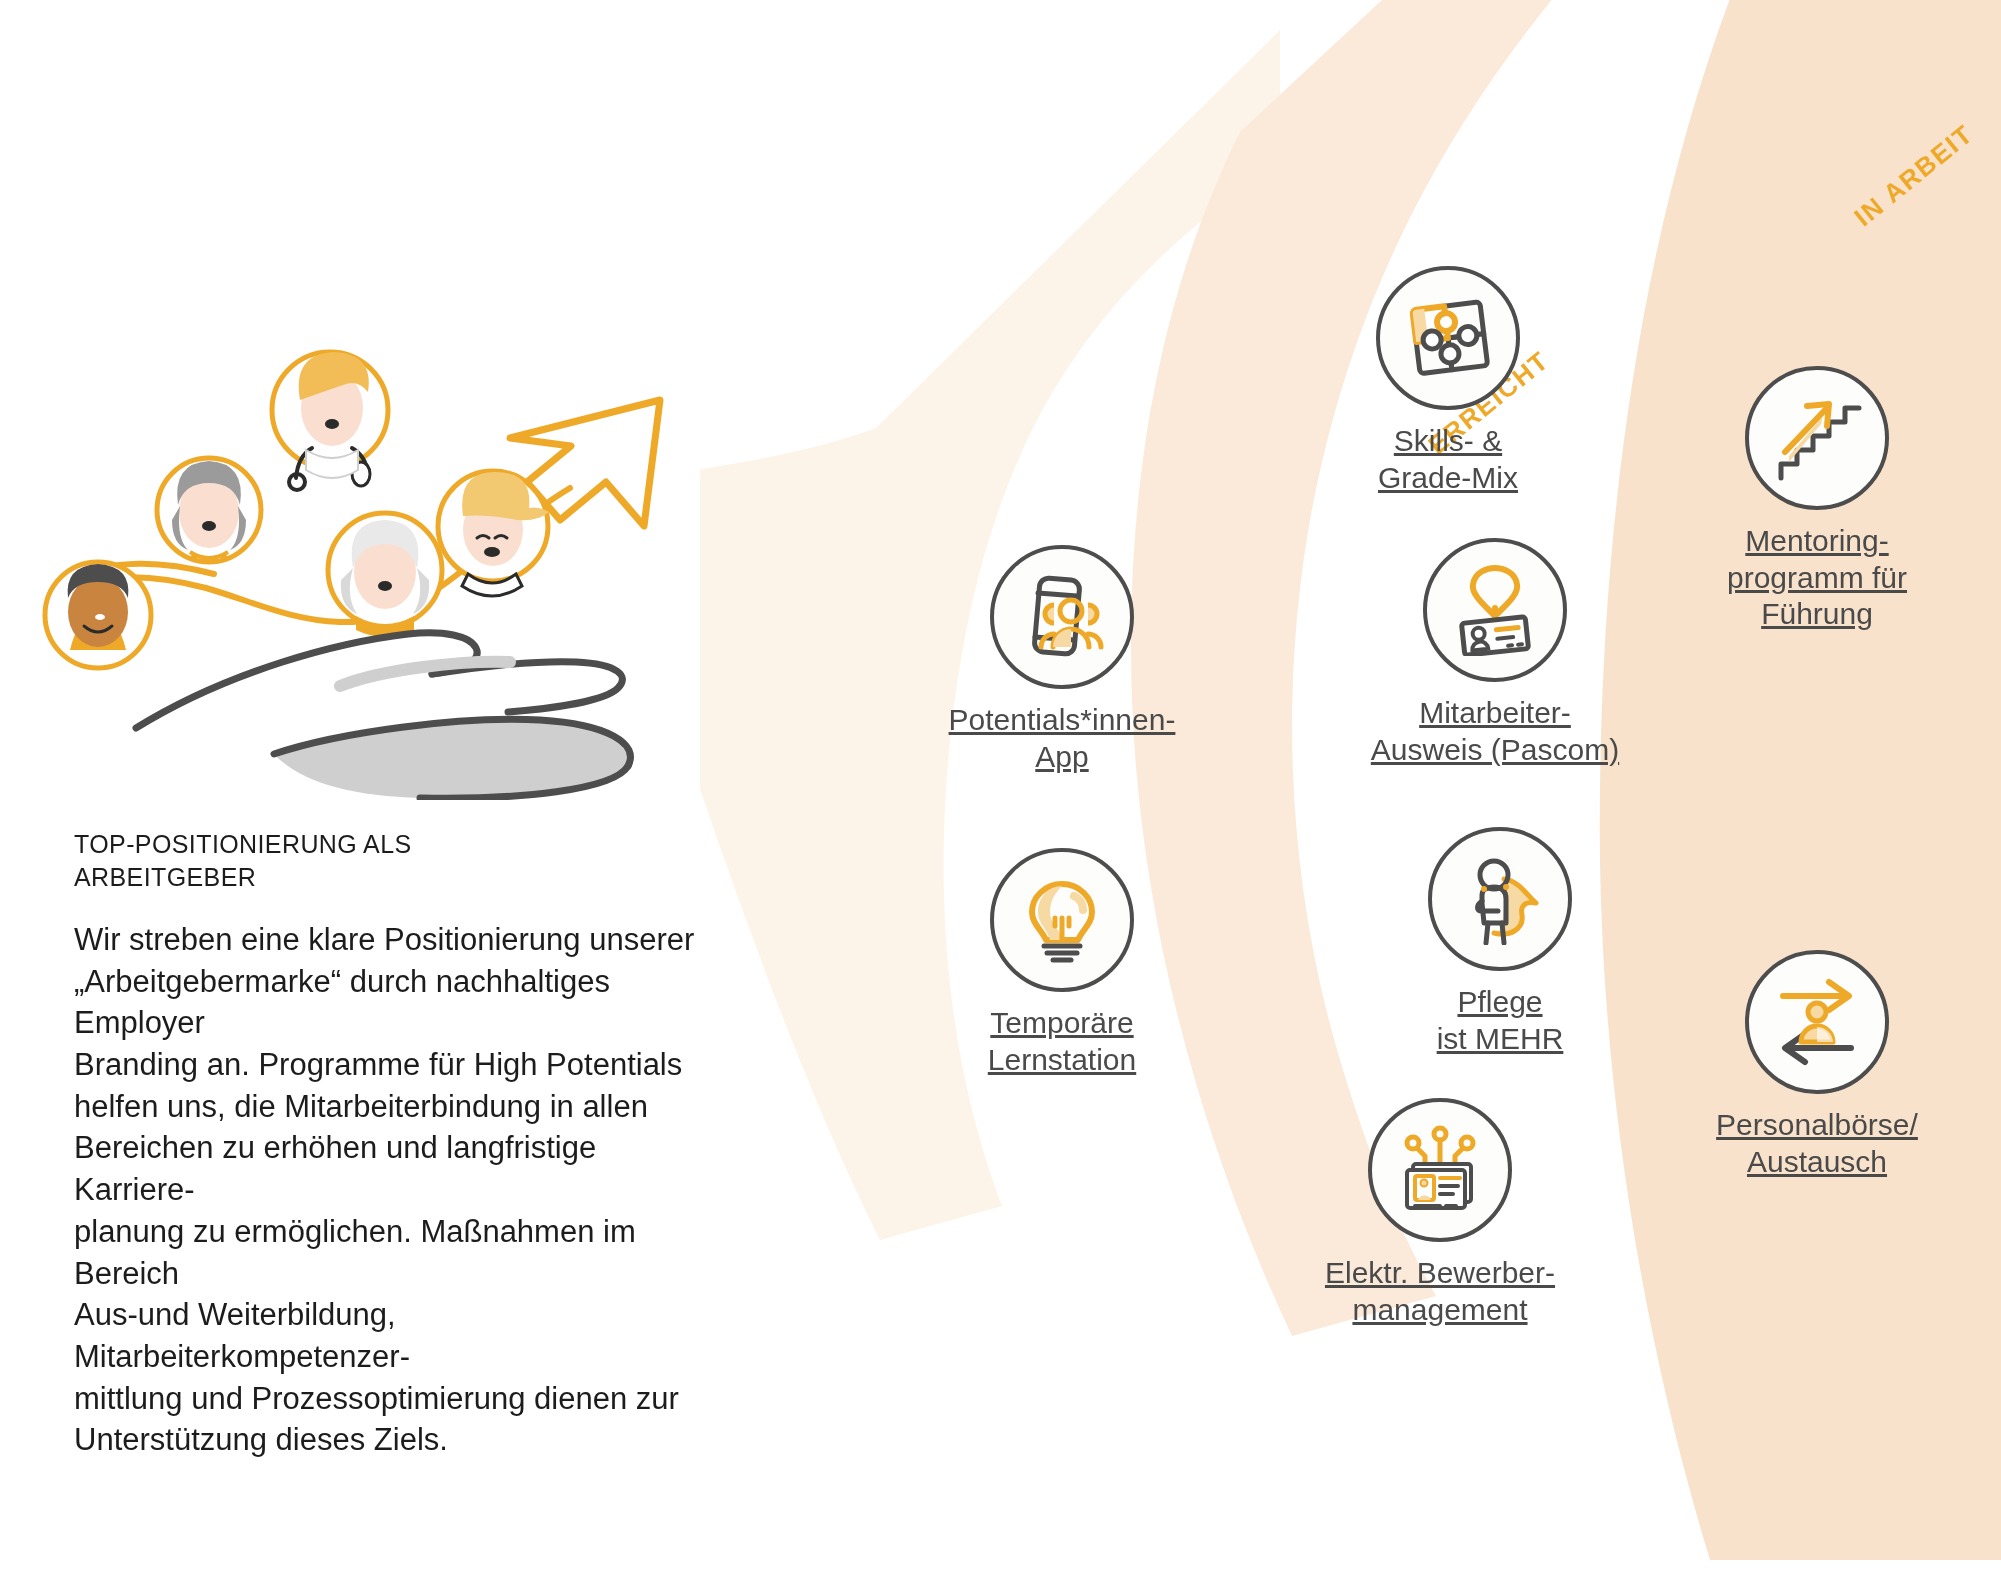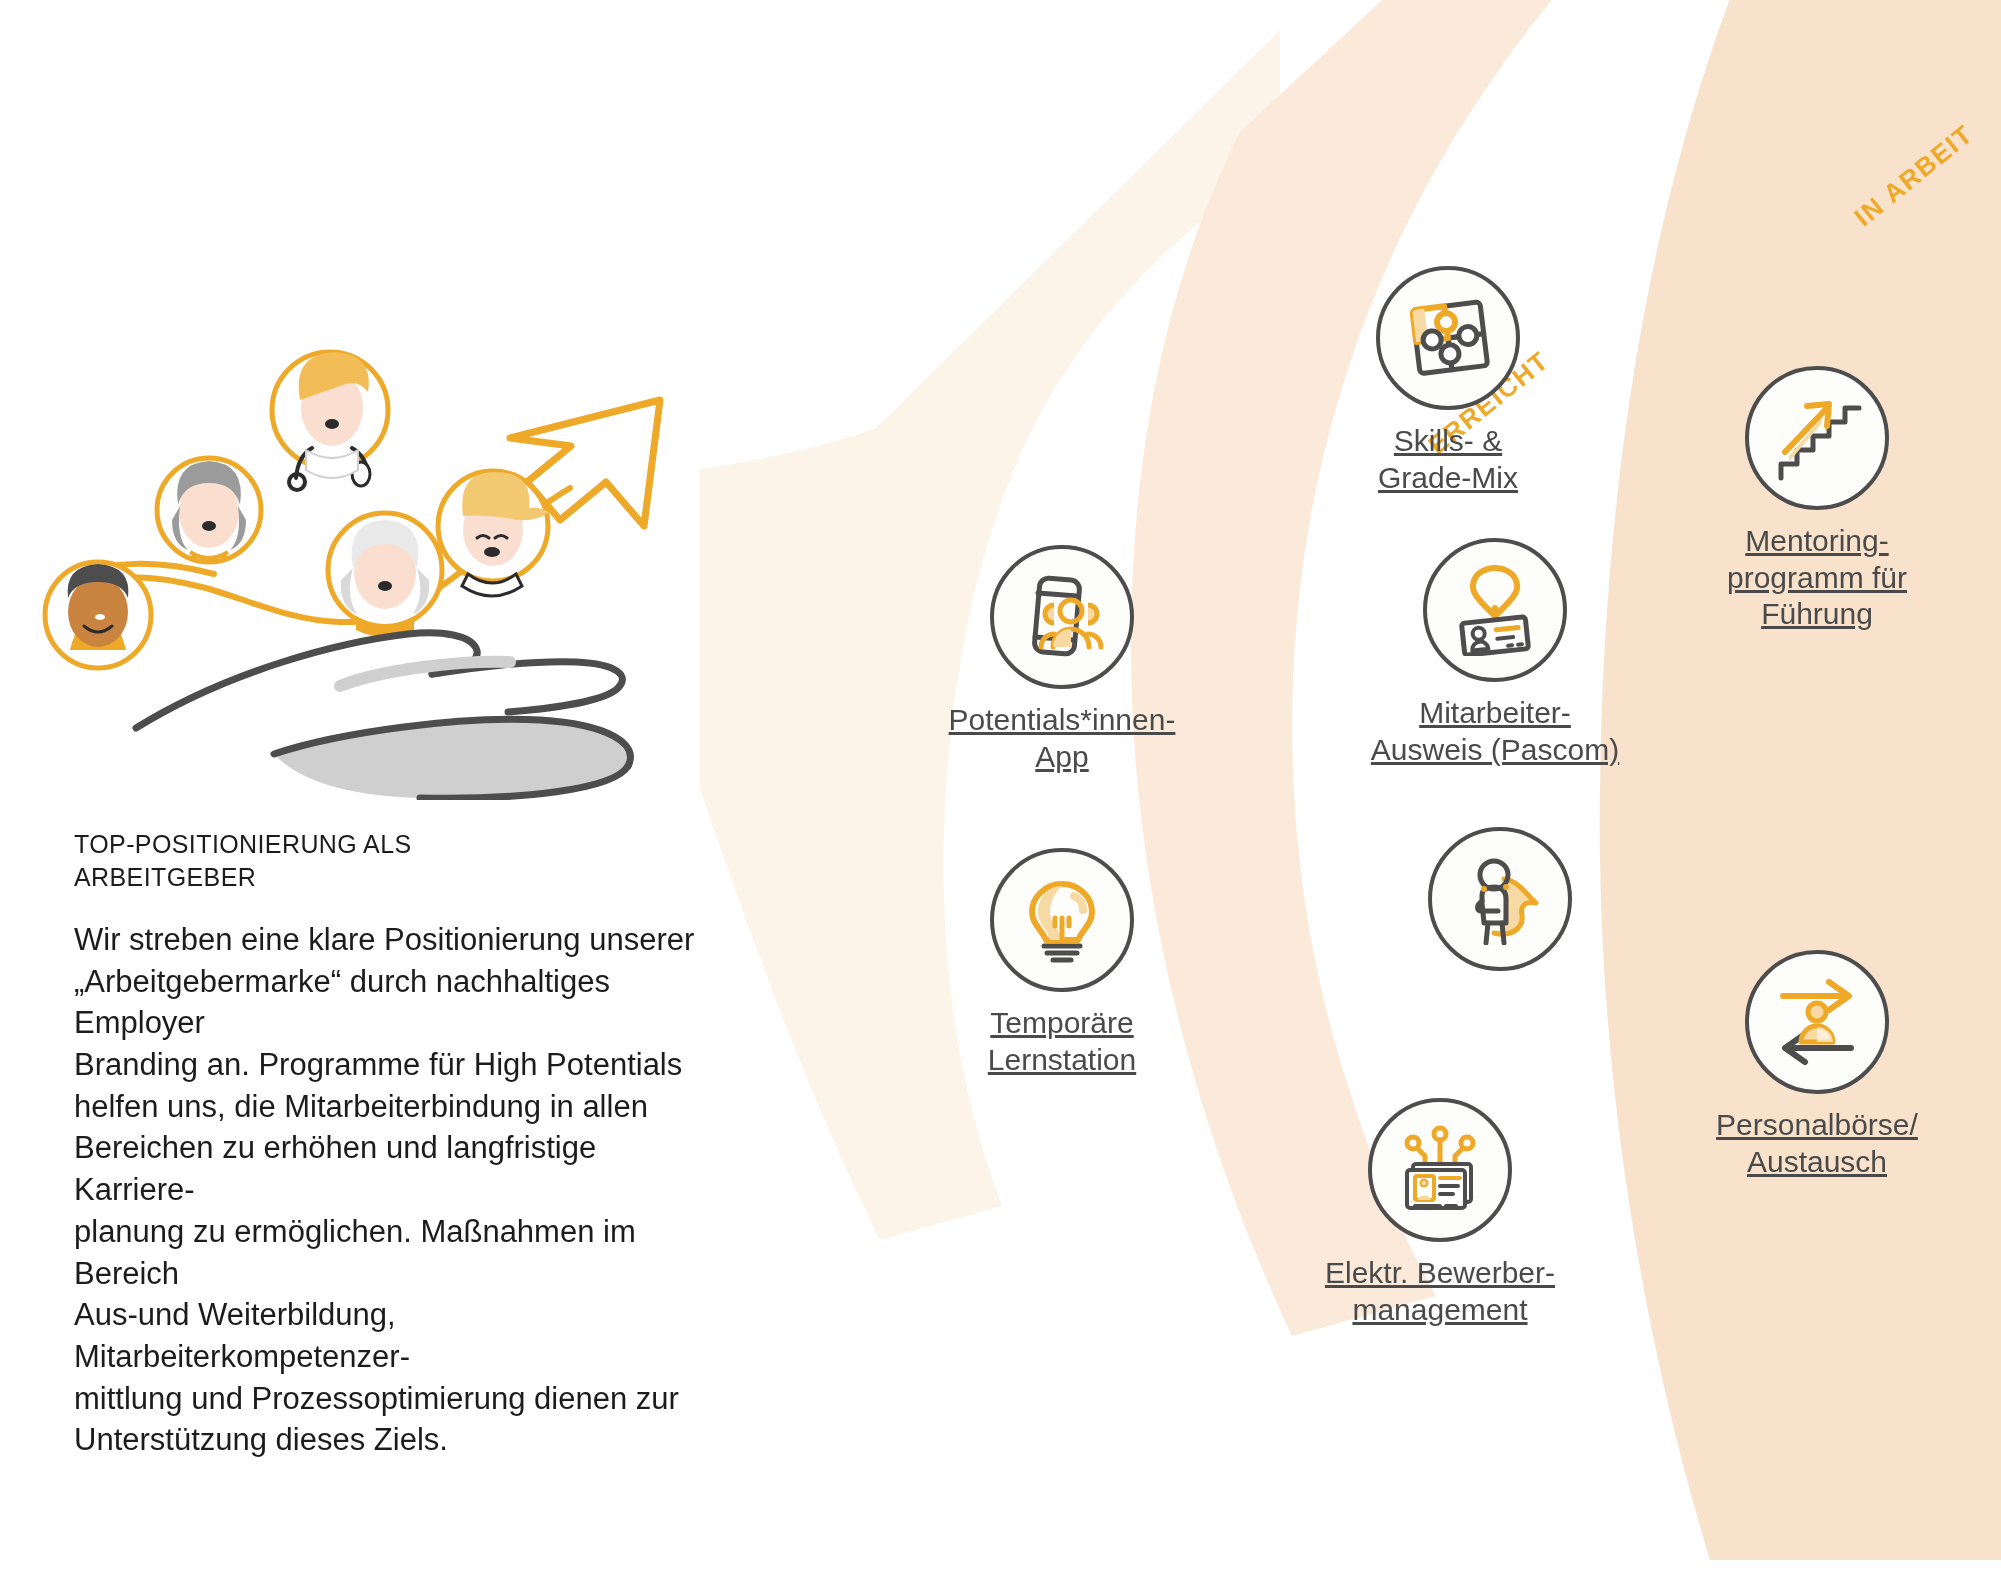--- a/index.html
+++ b/index.html
@@ -326,20 +326,22 @@
         <path d="M50 26 C 66 28 74 44 82 50 C 72 48 66 52 68 62 C 70 76 56 84 40 80" fill="none" stroke="#efa929" stroke-width="5" stroke-linejoin="round" stroke-linecap="round"></path>
         <circle cx="40" cy="22" r="14" fill="none" stroke="#4d4d4d" stroke-width="5"></circle>
         <path d="M28 42 C 28 36 34 34 40 34 C 48 34 52 38 52 46 L 52 70 L 30 70 L 28 50 Z" fill="none" stroke="#4d4d4d" stroke-width="5" stroke-linejoin="round"></path>
         <path d="M28 48 C 22 52 22 58 28 58 L 44 58" fill="none" stroke="#4d4d4d" stroke-width="5" stroke-linecap="round"></path>
         <line x1="34" y1="70" x2="32" y2="90" stroke="#4d4d4d" stroke-width="5" stroke-linecap="round"></line>
         <line x1="48" y1="70" x2="50" y2="90" stroke="#4d4d4d" stroke-width="5" stroke-linecap="round"></line>
         <circle cx="30" cy="36" r="3" fill="#efa929"></circle>
         <circle cx="52" cy="34" r="3" fill="#efa929"></circle>
       </svg>
     </div>
+    <div class="node-label">Pflege
+ist MEHR</div>
   </div>
 
   <div class="node" id="node-elektr-bewerber">
     <div class="node-circle">
       <svg width="92" height="92" viewBox="0 0 92 92">
         <circle cx="46" cy="10" r="6" fill="none" stroke="#efa929" stroke-width="5"></circle>
         <line x1="46" y1="16" x2="46" y2="40" stroke="#efa929" stroke-width="5" stroke-linecap="round"></line>
         <circle cx="19" cy="19" r="6" fill="none" stroke="#efa929" stroke-width="5"></circle>
         <path d="M23 24 L 31 32 L 31 42" fill="none" stroke="#efa929" stroke-width="5" stroke-linecap="round" stroke-linejoin="round"></path>
         <circle cx="73" cy="19" r="6" fill="none" stroke="#efa929" stroke-width="5"></circle>

